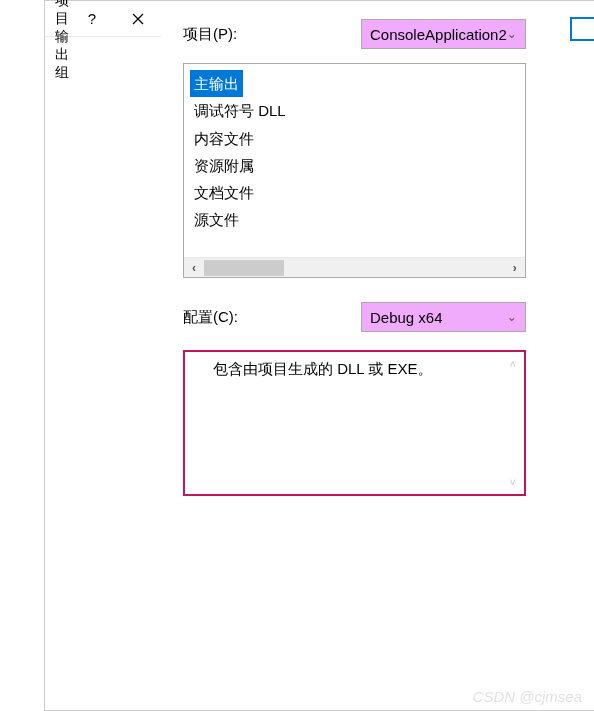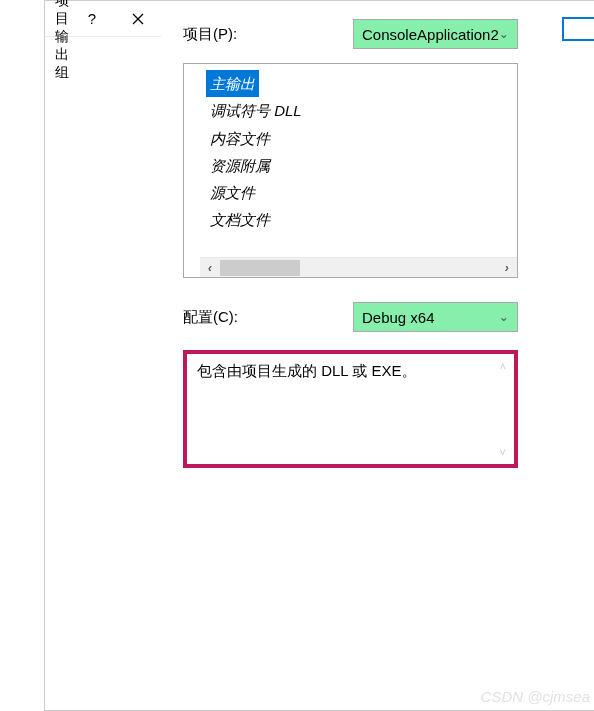--- a/index.html
+++ b/index.html
@@ -52,53 +52,53 @@
     .content {
       flex: 1;
       padding: 18px 22px 0 22px;
       display: flex;
       flex-direction: column;
     }
     .row {
       display: flex;
       align-items: center;
       margin-bottom: 14px;
+      gap: 8px;
     }
     .label {
       width: 170px;
       font-size: 15px;
     }
     .combo {
       flex: 1;
       height: 30px;
       border: 1px solid #aaaaaa;
-      background: #86efac;
+      background: #f0abfc;
       display: flex;
       align-items: center;
       padding: 0 8px;
       position: relative;
       font-size: 15px;
       cursor: pointer;
     }
     .combo-text {
       flex: 1;
     }
     .combo-arrow {
       font-size: 12px;
       color: #555;
     }
     .listbox {
       border: 1px solid #aaaaaa;
       height: 215px;
       margin-bottom: 0;
-      padding: 6px 0 0 16px;
+      padding: 6px 0 0 0;
       overflow: hidden;
       display: flex;
       flex-direction: column;
-      font-style: italic;
     }
     .listbox-items {
       flex: 1;
       padding-left: 6px;
     }
     .list-item {
       padding: 2px 4px;
       font-size: 15px;
       line-height: 1.55;
       cursor: pointer;
@@ -141,23 +141,23 @@
       top: 2px;
       width: 80px;
       height: 16px;
       background: #cccccc;
       cursor: pointer;
     }
     .spacer {
       height: 24px;
     }
     .description-box {
-      border: 4px solid #be185d;
-      height: 118px;
-      padding: 8px 10px;
+      border: 2px solid #be185d;
+      height: 146px;
+      padding: 8px 28px;
       margin-top: 4px;
       position: relative;
       font-size: 15px;
     }
     .desc-scroll {
       position: absolute;
       right: 2px;
       top: 0;
       bottom: 0;
       width: 18px;
@@ -184,21 +184,21 @@
       cursor: pointer;
       display: flex;
       align-items: center;
       justify-content: center;
     }
     .btn.primary {
       border: 2px solid #0078d7;
     }
     .watermark {
       position: absolute;
-      right: 4px;
+      right: 12px;
       bottom: 6px;
       color: rgba(200,200,200,0.55);
       font-size: 15px;
       font-style: italic;
       pointer-events: none;
     }
     .desc-label-row {
       margin-top: 18px;
       margin-bottom: 2px;
     }
@@ -228,22 +228,22 @@
         <span class="combo-arrow">⌄</span>
       </div>
     </div>
 
     <div class="listbox">
       <div class="listbox-items">
         <div class="list-item-row"><span class="list-item selected">主输出</span></div>
         <div class="list-item-row"><span class="list-item">调试符号 DLL</span></div>
         <div class="list-item-row"><span class="list-item">内容文件</span></div>
         <div class="list-item-row"><span class="list-item">资源附属</span></div>
+        <div class="list-item-row"><span class="list-item">文档文件</span></div>
         <div class="list-item-row"><span class="list-item">源文件</span></div>
-        <div class="list-item-row"><span class="list-item">文档文件</span></div>
       </div>
       <div class="scrollbar-h">
         <div class="scroll-arrow">‹</div>
         <div class="scroll-track">
           <div class="scroll-thumb"></div>
         </div>
         <div class="scroll-arrow">›</div>
       </div>
     </div>
 

